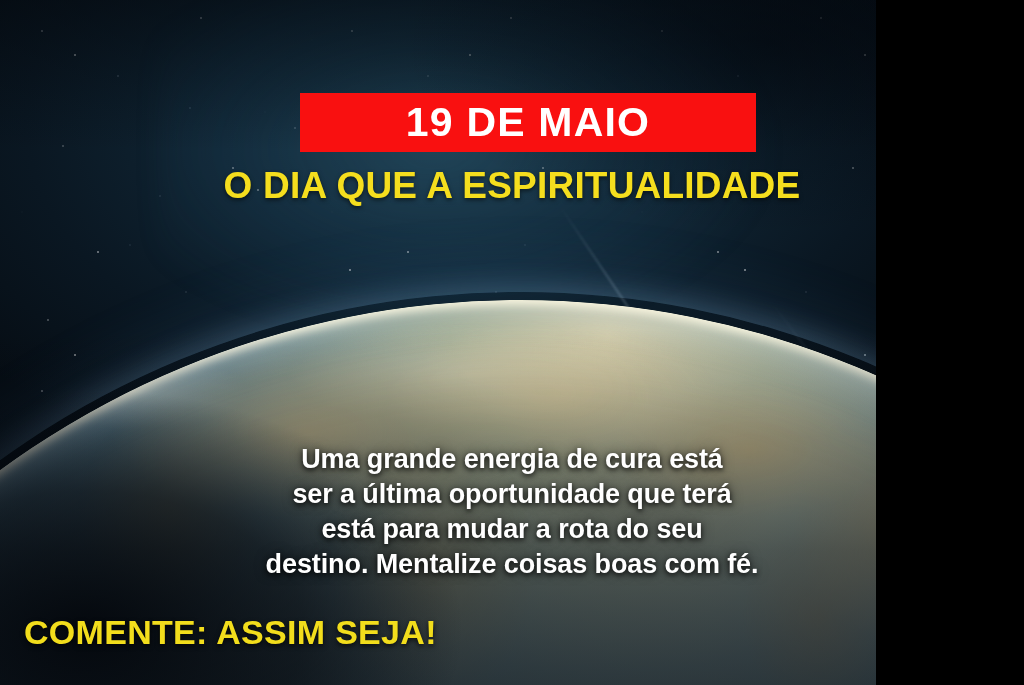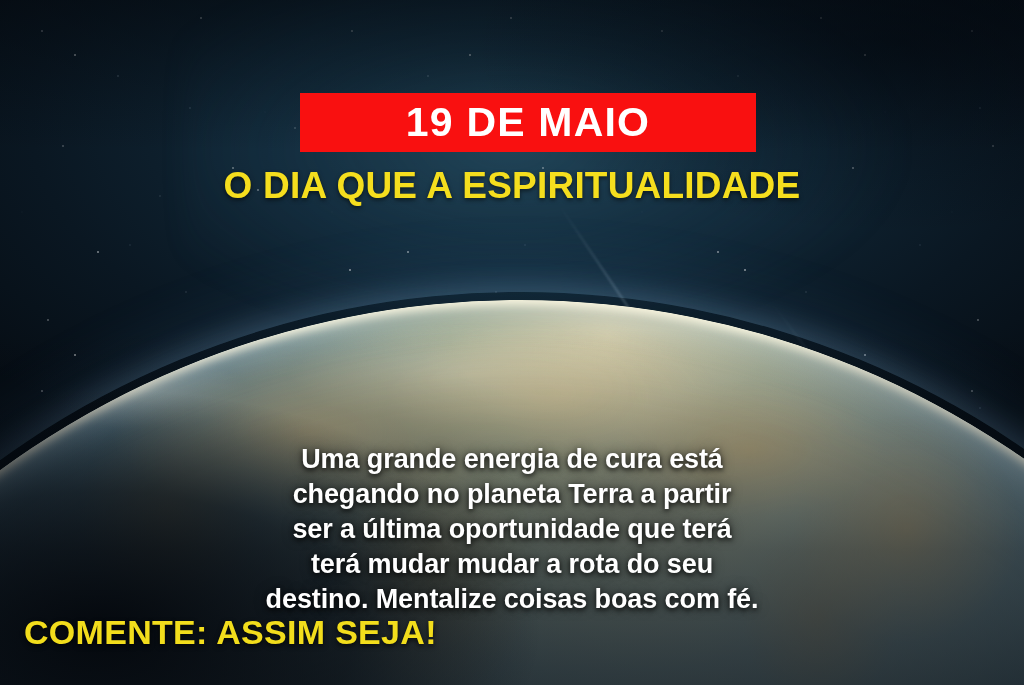--- a/index.html
+++ b/index.html
@@ -6,21 +6,21 @@
     margin: 0;
     padding: 0;
     background: #000;
   }
   body {
     font-family: "Liberation Sans", sans-serif;
   }
 
   #poster {
     position: relative;
-    width: 1024px;
+    width: 876px;
     height: 685px;
     overflow: hidden;
     background: #14532d;
   }
 
   
   .bg-space {
     position: absolute;
     inset: 0;
     background:
@@ -277,22 +277,21 @@
     <div class="date-banner">
       <span class="date-banner-text">19 DE MAIO</span>
     </div>
 
     <div class="headline">
       <span class="headline-line">O DIA QUE A ESPIRITUALIDADE</span>
     </div>
 
     <div class="body-copy">
       <span class="body-line">Uma grande energia de cura está</span>
-      <span class="body-line">chegando no planeta Terra a partir</span>
       <span class="body-line">ser a última oportunidade que terá</span>
-      <span class="body-line">terá mudar mudar a rota do seu</span>
+      <span class="body-line">está para mudar a rota do seu</span>
       <span class="body-line">destino. Mentalize coisas boas com fé.</span>
     </div>
 
     <div class="cta">COMENTE: ASSIM SEJA!</div>
 
   </div>
 </div>
 
 </body></html>

